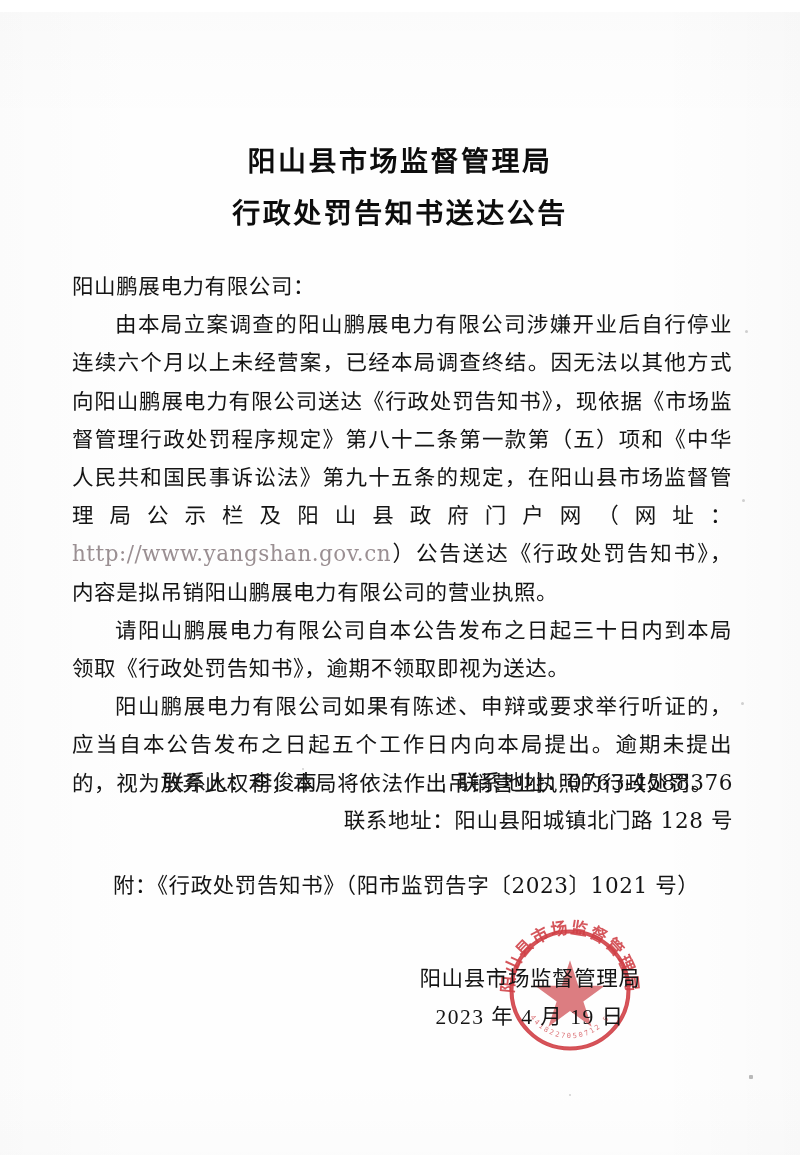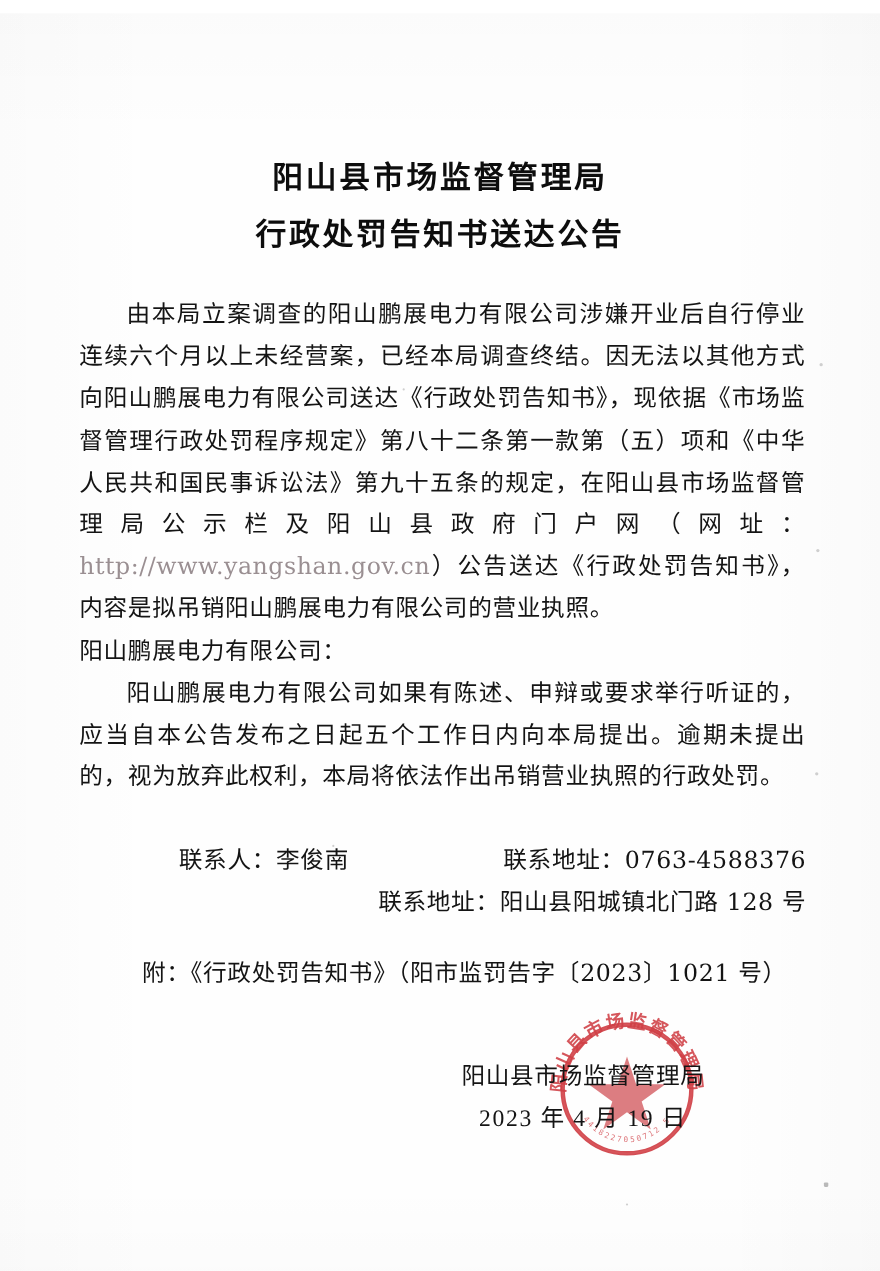--- a/index.html
+++ b/index.html
@@ -89,21 +89,21 @@
     display: flex;
     align-items: baseline;
     justify-content: flex-end;
   }
   .contact-person { width: 295px; }
 
   
   .attachment-block {
     position: absolute;
     top: 855px;
-    left: 129px;
+    left: 113px;
     width: 640px;
     font-size: 21.5px;
     line-height: 38.2px;
     letter-spacing: 0.6px;
     color: #141414;
   }
 
   
   .signature-block {
     position: absolute;
@@ -155,24 +155,25 @@
   <div class="speck" style="left:569px; top:1082px; width:2px; height:2px;"></div>
   <div class="speck" style="left:749px; top:1063px; width:4px; height:4px; background:#b9b9b9; border-radius:1px;"></div>
 
   <div class="title-block">
     <div class="doc-title-line">阳山县市场监督管理局</div>
     <div class="doc-title-line">行政处罚告知书送达公告</div>
   </div>
 
   <div class="body-block">
 
+    <p class="para">阳山鹏展电力有限公司：</p>
+
     <p class="para indent"><span>由本局立案调查的阳山鹏展电力有限公司涉嫌开业后自行停业连续六个月以上未经营案，已经本局调查终结。因无法以其他方式向阳山鹏展电力有限公司送达《行政处罚告知书》，现依据《市场监督管理行政处罚程序规定》第八十二条第一款第（五）项和《中华人民共和国民事诉讼法》第九十五条的规定，在阳山县市场监督管理局公示栏及阳山县政府门户网（网址：</span><span class="url">http://www.yangshan.gov.cn</span><span>）公告送达《行政处罚告知书》，内容是拟吊销阳山鹏展电力有限公司的营业执照。</span></p>
 
-    <p class="para">阳山鹏展电力有限公司：</p>
-
+    <p class="para indent">请阳山鹏展电力有限公司自本公告发布之日起三十日内到本局领取《行政处罚告知书》，逾期不领取即视为送达。</p>
 
     <p class="para indent">阳山鹏展电力有限公司如果有陈述、申辩或要求举行听证的，应当自本公告发布之日起五个工作日内向本局提出。逾期未提出的，视为放弃此权利，本局将依法作出吊销营业执照的行政处罚。</p>
 
   </div>
 
   <div class="contact-block">
     <div class="contact-row">
       <span class="contact-person"><span>联系人：</span><span>李俊南</span></span>
       <span><span>联系地址：</span><span>0763-4588376</span></span>
     </div>

